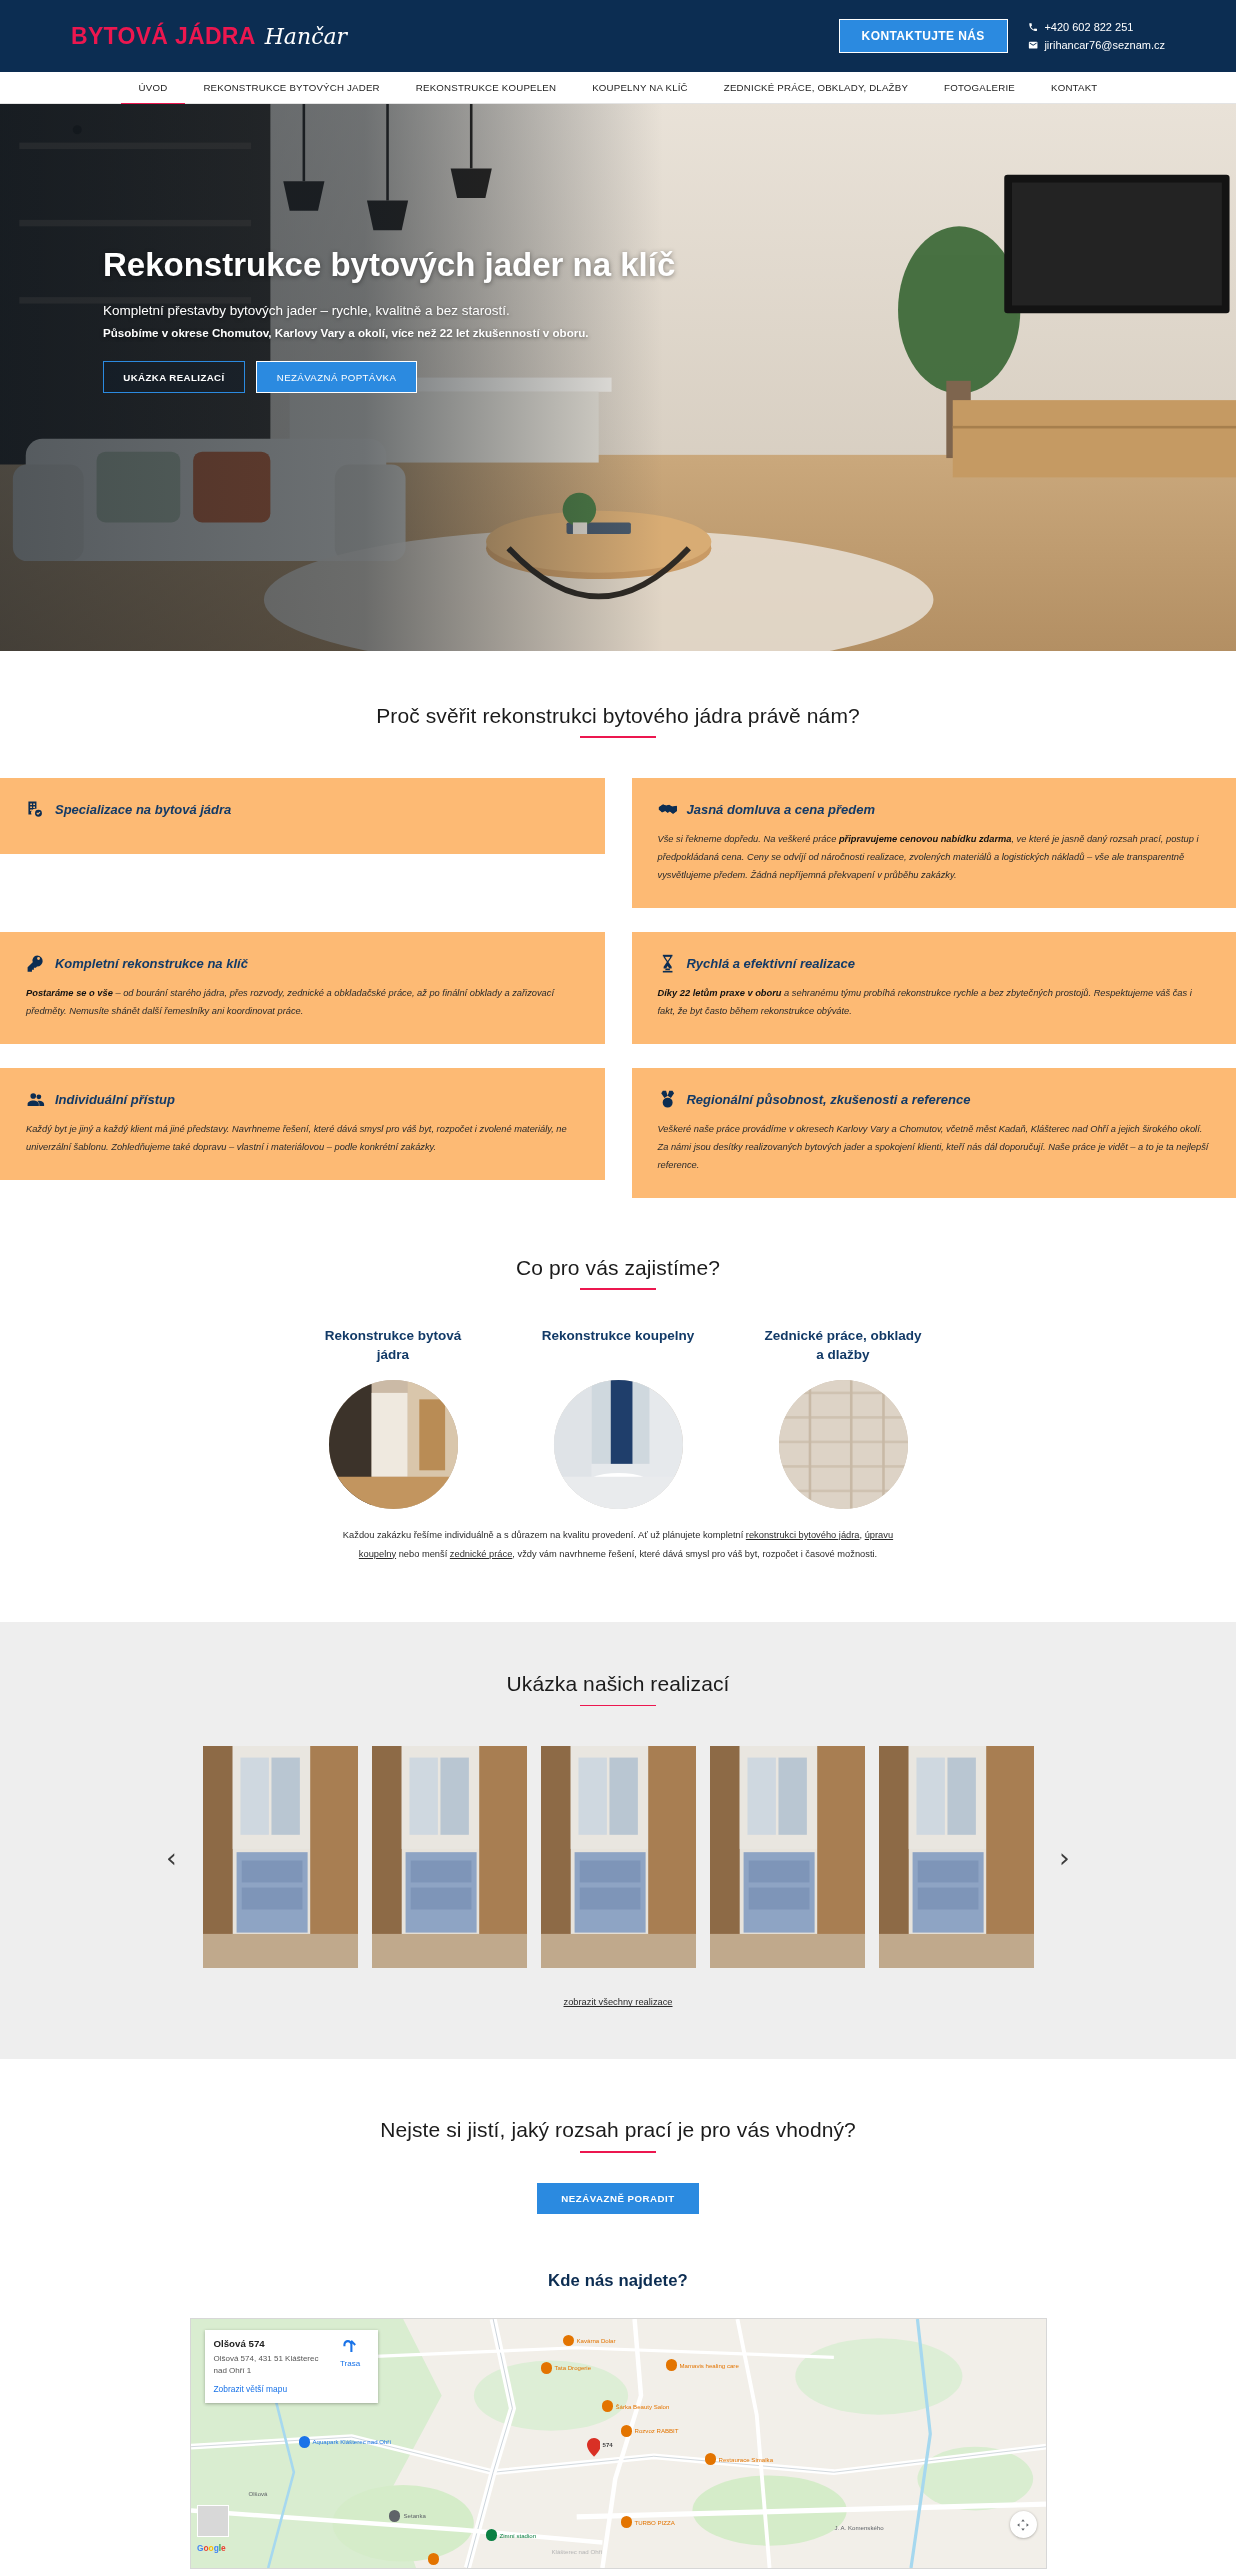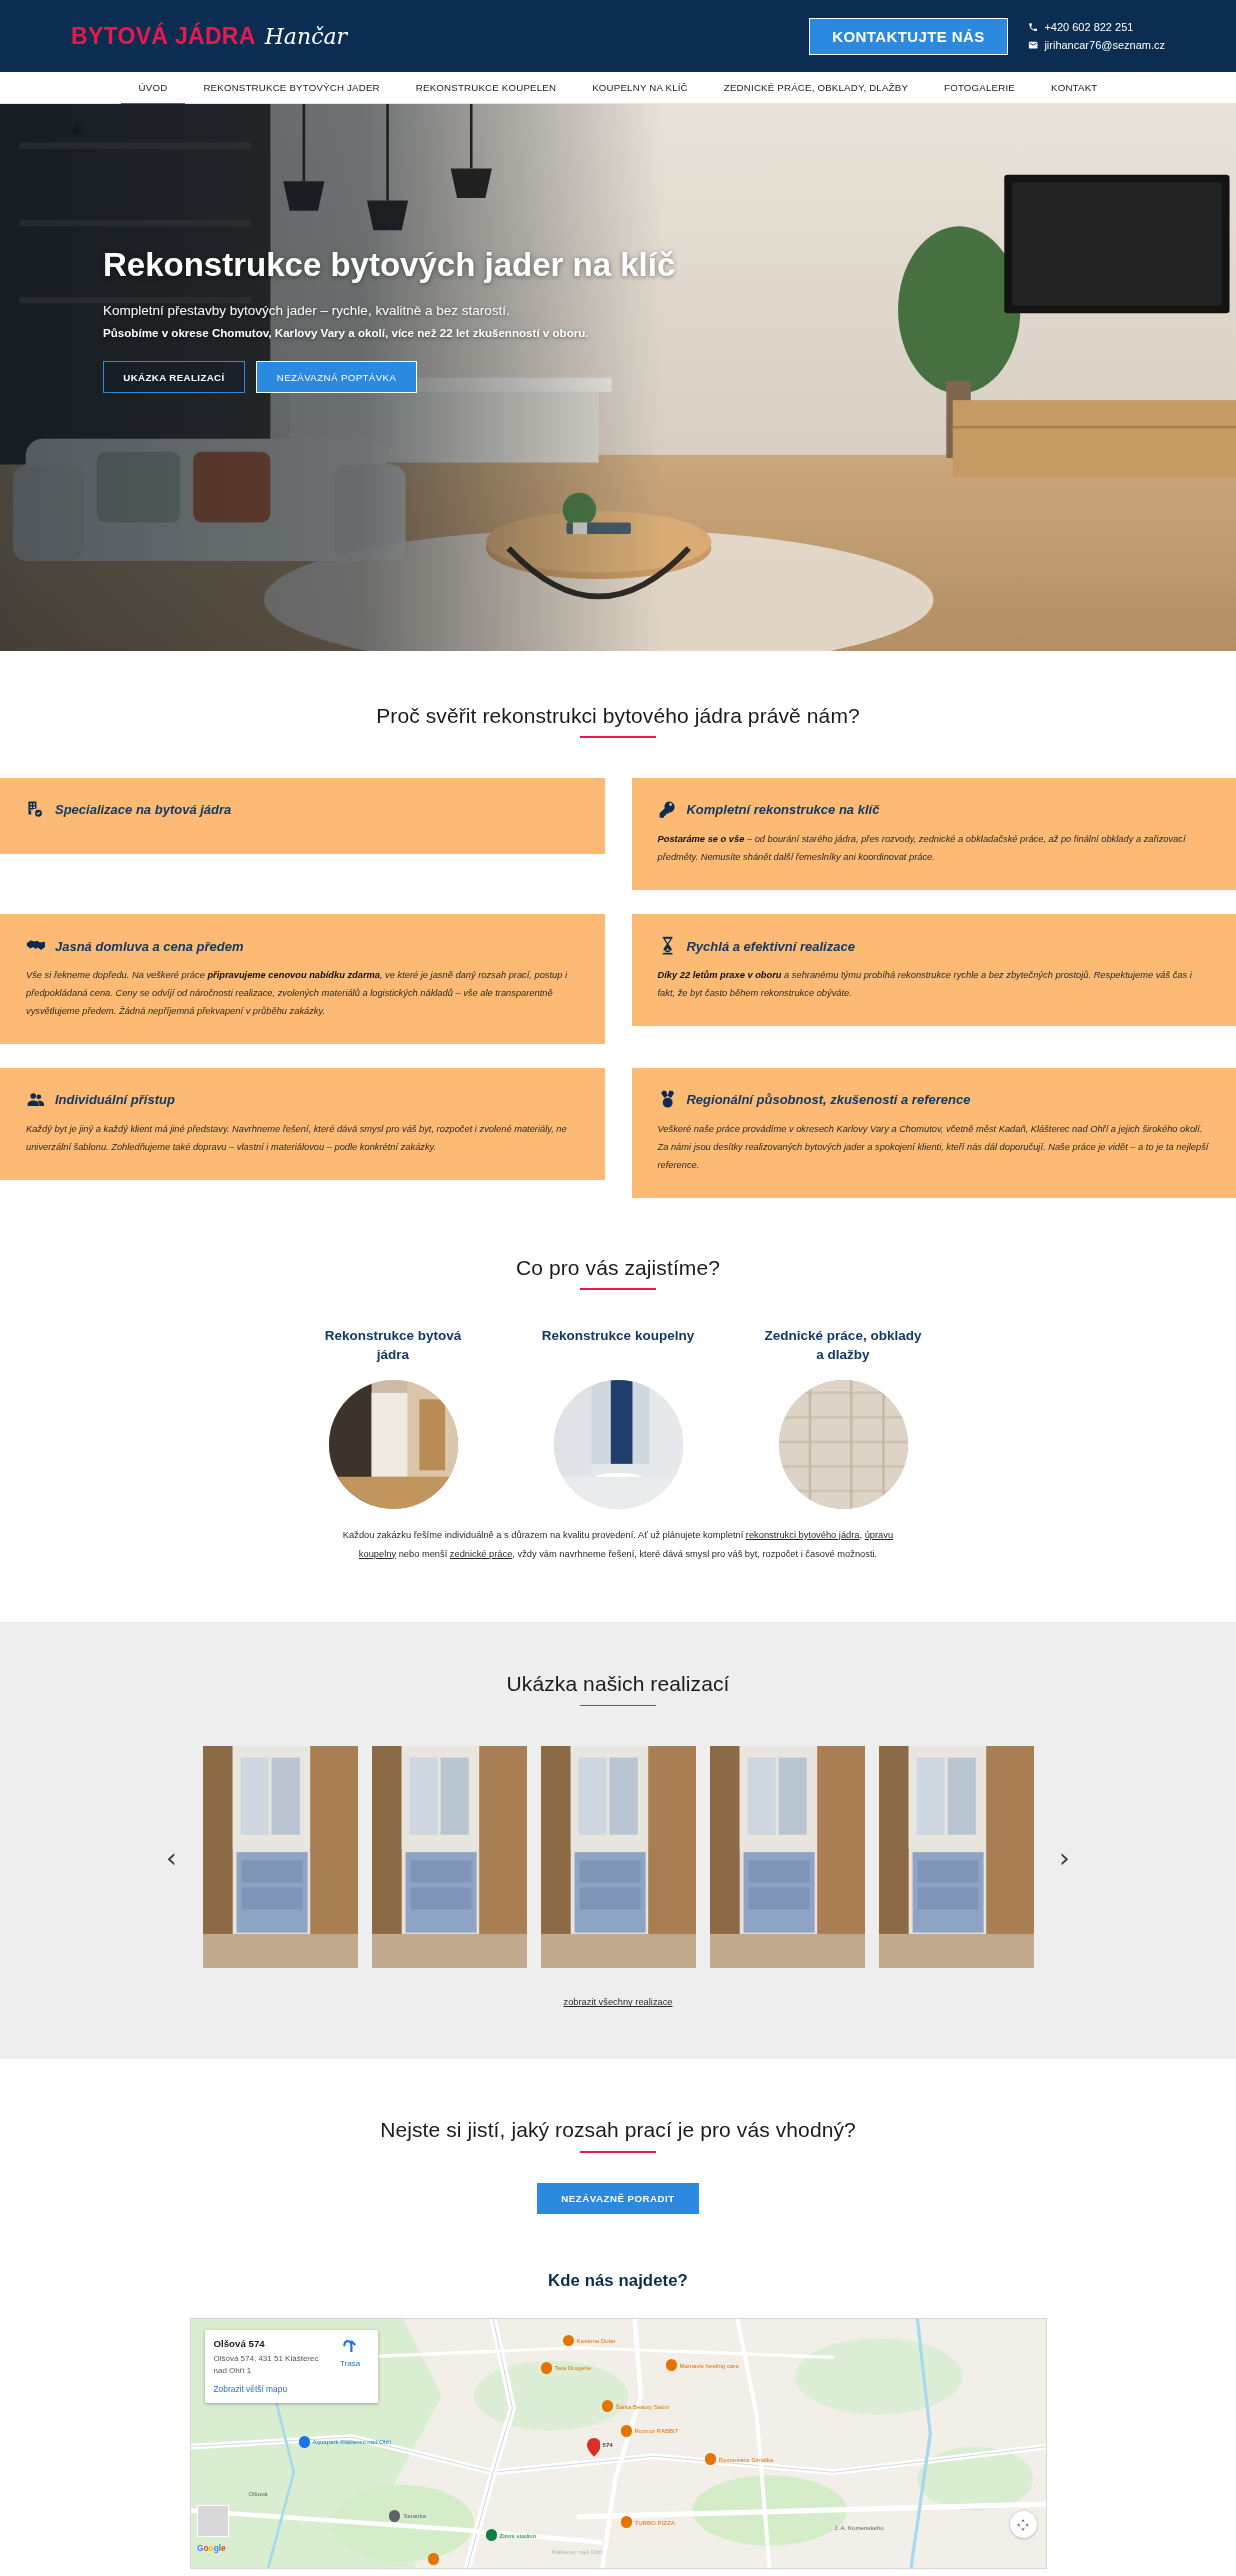--- a/index.html
+++ b/index.html
@@ -32,21 +32,21 @@
     font-family: "DejaVu Serif", serif;
     font-style: italic;
     font-size: 22px;
     font-weight: normal;
   }
   .topbar-right { display: flex; align-items: center; gap: 20.6px; }
   .btn-contact {
     background: #2b8ae0;
     border: 1.9px solid #ffffff;
     color: #ffffff;
-    font-size: 15px;
+    font-size: 12px;
     font-weight: bold;
     letter-spacing: 0.4px;
     padding: 9px 22px;
     cursor: pointer;
   }
   .contact-lines { display: flex; flex-direction: column; gap: 6.4px; }
   .contact-line {
     display: flex;
     align-items: center;
     gap: 5.8px;
@@ -473,35 +473,35 @@
         <div class="card-head">
           <svg viewBox="0 0 24 24">
             <path d="M3 2h10v9h-2.2a4.8 4.8 0 00-4 7H3V2zm2.2 2.2v2h2.2v-2H5.2zm3.8 0v2h2.2v-2H9zM5.2 8v2h2.2V8H5.2zm3.8 0v2h2.2V8H9zM5.2 11.8v2h2.2v-2H5.2zM15.5 12.2a4.3 4.3 0 110 8.6 4.3 4.3 0 010-8.6zm-.6 6.4l3-3-1-1-2 2-1-1-1 1 2 2z"></path>
           </svg>
           <div class="card-title">Specializace na bytová jádra</div>
         </div>
       </div>
       <div class="card">
         <div class="card-head">
           <svg viewBox="0 0 24 24">
+            <path d="M1 9l5-3.5 4 1.8 3-1.2 4 2.2 6-1v6.5l-4.5 3.2-4-3-2.5 1.8-3-2.2L5 15 1 12V9zm4 1.5l3 2 2.5-1.6 3 2.2 2.5-1.7 3.5 2.6"></path>
+            <path d="M2 8.5l4.5-3 4 1.8 3.3-1.3 4.3 2.4 5.9-1v6l-5 3.6-4.2-3.1-2.6 1.9-3.1-2.3-4.1 2.2L2 12z"></path>
+          </svg>
+          <div class="card-title">Jasná domluva a cena předem</div>
+        </div>
+        <p class="card-body"><span>Vše si řekneme dopředu. Na veškeré práce </span><b>připravujeme cenovou nabídku zdarma</b><span>, ve které je jasně daný rozsah prací, postup i předpokládaná cena. Ceny se odvíjí od náročnosti realizace, zvolených materiálů a logistických nákladů – vše ale transparentně vysvětlujeme předem. Žádná nepříjemná překvapení v průběhu zakázky.</span></p>
+      </div>
+      <div class="card">
+        <div class="card-head">
+          <svg viewBox="0 0 24 24">
             <path d="M14 2a6 6 0 00-5.6 8.2L2 16.6V22h5.4v-2.4h2.4v-2.4h2.4l1.5-1.5A6 6 0 1014 2zm1.6 5.4a1.8 1.8 0 110-3.6 1.8 1.8 0 010 3.6z"></path>
           </svg>
           <div class="card-title">Kompletní rekonstrukce na klíč</div>
         </div>
         <p class="card-body"><b>Postaráme se o vše</b><span> – od bourání starého jádra, přes rozvody, zednické a obkladačské práce, až po finální obklady a zařizovací předměty. Nemusíte shánět další řemeslníky ani koordinovat práce.</span></p>
-      </div>
-      <div class="card">
-        <div class="card-head">
-          <svg viewBox="0 0 24 24">
-            <path d="M1 9l5-3.5 4 1.8 3-1.2 4 2.2 6-1v6.5l-4.5 3.2-4-3-2.5 1.8-3-2.2L5 15 1 12V9zm4 1.5l3 2 2.5-1.6 3 2.2 2.5-1.7 3.5 2.6"></path>
-            <path d="M2 8.5l4.5-3 4 1.8 3.3-1.3 4.3 2.4 5.9-1v6l-5 3.6-4.2-3.1-2.6 1.9-3.1-2.3-4.1 2.2L2 12z"></path>
-          </svg>
-          <div class="card-title">Jasná domluva a cena předem</div>
-        </div>
-        <p class="card-body"><span>Vše si řekneme dopředu. Na veškeré práce </span><b>připravujeme cenovou nabídku zdarma</b><span>, ve které je jasně daný rozsah prací, postup i předpokládaná cena. Ceny se odvíjí od náročnosti realizace, zvolených materiálů a logistických nákladů – vše ale transparentně vysvětlujeme předem. Žádná nepříjemná překvapení v průběhu zakázky.</span></p>
       </div>
       <div class="card">
         <div class="card-head">
           <svg viewBox="0 0 24 24">
             <path d="M7 2h10v2l-4 6 4 6v2H7v-2l4-6-4-6V2zm2 1.5v.8l3 4.5 3-4.5v-.8H9zm0 16v.8h6v-.8l-3-4.5-3 4.5z"></path>
             <rect x="6" y="1" width="12" height="2"></rect>
             <rect x="6" y="21" width="12" height="2"></rect>
           </svg>
           <div class="card-title">Rychlá a efektivní realizace</div>
         </div>

